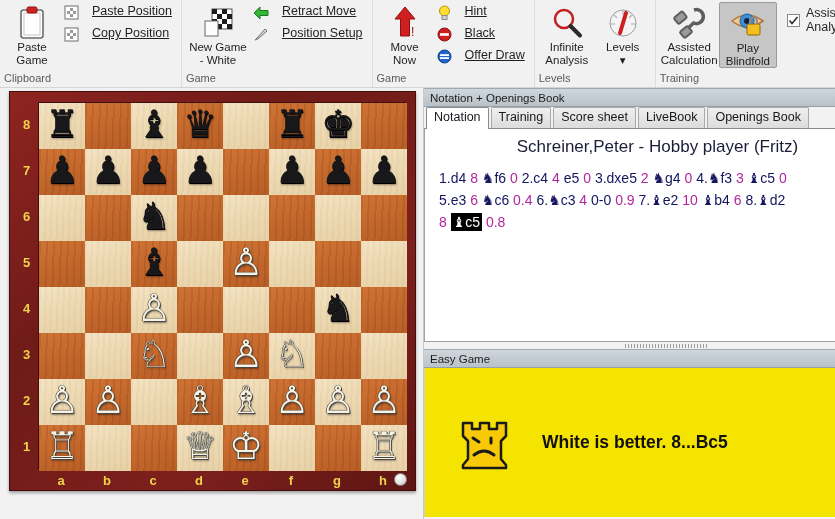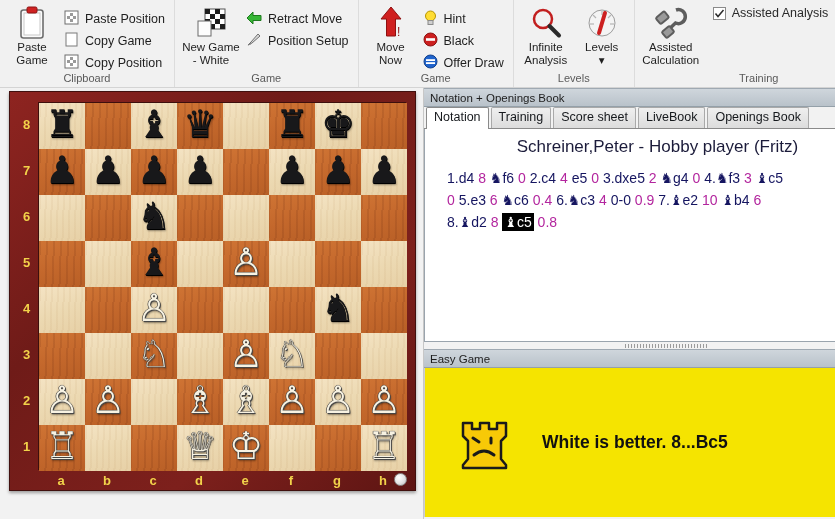--- a/index.html
+++ b/index.html
@@ -22,41 +22,42 @@
   .ribbon-group {
     position: relative;
     display: flex;
     flex-direction: column;
     padding: 2px 4px 0 4px;
     border-right: 1px solid #dcdcdc;
   }
   .ribbon-group:last-child { border-right: none; }
   .group-body { display: flex; flex: 1; align-items: flex-start; }
   .group-title {
-    text-align: center; font-size: 11px; color: #5a5a5a;
+    font-size: 11px; color: #5a5a5a;
     height: 16px; line-height: 14px;
   }
 
   .big-btn {
     width: 56px; display: flex; flex-direction: column;
     align-items: center; justify-content: flex-start;
     padding: 3px 1px 0 1px; cursor: default;
     font-size: 11.5px; color: #1f1f1f; line-height: 12.5px;
     text-align: center;
   }
   .big-btn .gicon { height: 36px; display: flex; align-items: center; justify-content: center; }
   .big-btn.wide { width: 64px; }
   .big-btn.sel { background: #c6c6c6; border: 1px solid #9a9a9a; border-radius: 2px; }
 
   .small-list { display: flex; flex-direction: column; padding-top: 2px; }
   .small-btn {
-    display: flex; align-items: flex-end; gap: 5px;
+    display: flex; align-items: flex-start; gap: 12px;
     height: 22px; padding: 0 5px 0 3px;
     font-size: 12.5px; color: #1f1f1f; cursor: default;
     white-space: nowrap;
+    text-decoration: underline;
   }
   .small-btn .sicon { width: 17px; height: 17px; display: flex; align-items: center; justify-content: center; flex: 0 0 17px;}
 
   .chk-row { display: flex; align-items: center; gap: 6px; padding: 4px 8px 0 10px; font-size: 12.5px; color: #2a2a2a;}
   .chkbox {
     width: 13px; height: 13px; border: 1px solid #8a8a8a; background: #fff;
     display:flex; align-items:center; justify-content:center; flex:0 0 13px;
   }
   .chkbox svg { display:block; }
 
@@ -121,21 +122,21 @@
   .tab {
     font-size: 12.5px; color:#15181c; padding: 2px 7px 3px 7px; margin-right: 2px;
     background: linear-gradient(to bottom,#efefef,#dcdcdc);
     border: 1px solid #a9a9a9; border-bottom: none; border-radius: 2px 2px 0 0;
     line-height: 15px; cursor: default;
   }
   .tab.active { background:#ffffff; border-color:#8a8a8a; position: relative; top:1px; padding-bottom:4px; }
 
   .notation-body { position: relative; background:#fff; height: 213px; border: 1px solid #9aa4ad; border-top:none; }
   .game-header { text-align:center; font-size: 17px; color:#1b1b3a; padding: 8px 16px 2px 0; }
-  .moves { padding: 8px 10px 0 22px; font-size: 14px; color:#151560; line-height: 22px; width: 372px; }
+  .moves { padding: 8px 10px 0 14px; font-size: 14px; color:#151560; line-height: 22px; width: 372px; }
   .moves .mv { color:#151560; }
   .moves .ev { color:#b3259e; }
   .moves .cur { background:#000; color:#ffffff; padding: 1px 2px; }
 
   .vscroll { position:absolute; right:0; top:0; width: 17px; height: 100%; background:#f0f0f0; border-left:1px solid #c2c2c2; }
   .vsbtn { height: 17px; width:17px; background: linear-gradient(to bottom,#fbfbfb,#e4e4e4); border:1px solid #a8a8a8;
            display:flex; align-items:center; justify-content:center; }
   .vsbtn.bottom { position:absolute; bottom:0; }
   .vthumb { position:absolute; top: 18px; left:0; width:17px; height: 26px;
             background: linear-gradient(to bottom,#fdfdfd,#ededed); border:1px solid #a8a8a8; }
@@ -176,28 +177,20 @@
                 <rect x="1" y="1" width="13" height="13" fill="#ffffff" stroke="#6e6e6e"></rect>
                 <rect x="3" y="3" width="9" height="9" fill="#9a9a9a"></rect>
                 <rect x="3" y="3" width="3" height="3" fill="#fff"></rect>
                   <rect x="9" y="3" width="3" height="3" fill="#fff"></rect>
                 <rect x="6" y="6" width="3" height="3" fill="#fff"></rect>
                 <rect x="3" y="9" width="3" height="3" fill="#fff"></rect>
                   <rect x="9" y="9" width="3" height="3" fill="#fff"></rect>
               </svg>
             </span>
             <span>Paste Position</span>
-          </div>
-          <div class="small-btn">
-            <span class="sicon">
-              <svg width="15" height="15" viewBox="0 0 15 15">
-                <rect x="2" y="1" width="11" height="13" fill="#ffffff" stroke="#7a7a7a"></rect>
-              </svg>
-            </span>
-            <span>Copy Game</span>
           </div>
           <div class="small-btn">
             <span class="sicon">
               <svg width="15" height="15" viewBox="0 0 15 15">
                 <rect x="1" y="1" width="13" height="13" fill="#ffffff" stroke="#6e6e6e"></rect>
                 <rect x="3" y="3" width="9" height="9" fill="#9a9a9a"></rect>
                 <rect x="3" y="3" width="3" height="3" fill="#fff"></rect>
                   <rect x="9" y="3" width="3" height="3" fill="#fff"></rect>
                 <rect x="6" y="6" width="3" height="3" fill="#fff"></rect>
                 <rect x="3" y="9" width="3" height="3" fill="#fff"></rect>
@@ -343,20 +336,33 @@
               <g stroke="#5d5d5d" stroke-width="2" fill="#9a9a9a">
                 <path d="M23 4 A7 7 0 1 1 22.5 17 L12 27" stroke-width="3.5" fill="none"></path>
                 <rect x="4" y="8" width="11" height="8" rx="1.5" transform="rotate(-40 9 12)"></rect>
                 <rect x="10" y="22" width="10" height="8" rx="1.5" transform="rotate(-40 15 26)"></rect>
               </g>
             </svg>
           </span>
           <span style="white-space:pre-line">Assisted
 Calculation</span>
         </div>
+        <div class="big-btn wide sel">
+          <span class="gicon">
+            <svg width="36" height="32" viewBox="0 0 36 32">
+              <path d="M2 13 Q17 1 33 13 Q17 25 2 13 Z" fill="#f0c89a" stroke="#b07a3c" stroke-width="1.6"></path>
+              <circle cx="17" cy="13" r="7" fill="#3f8fd8" stroke="#1c5e9e"></circle>
+              <circle cx="17" cy="13" r="3" fill="#13243a"></circle>
+              <rect x="17" y="16" width="13" height="11" rx="1.5" fill="#f5bf23" stroke="#8c6600"></rect>
+              <path d="M20 16 v-3 a3.5 3.5 0 0 1 7 0 v3" fill="none" stroke="#8c8c8c" stroke-width="2"></path>
+            </svg>
+          </span>
+          <span style="white-space:pre-line">Play
+Blindfold</span>
+        </div>
         <div class="chk-row">
           <span class="chkbox">
             <svg width="11" height="11" viewBox="0 0 11 11">
                 <path d="M1.5 5.5 L4 8.5 L9.5 2" fill="none" stroke="#2b2b2b" stroke-width="1.5"></path>
               </svg>
           </span>
           <span>Assisted Analysis</span>
         </div>
       </div>
       <div class="group-title" style="width:240px">Training</div>

